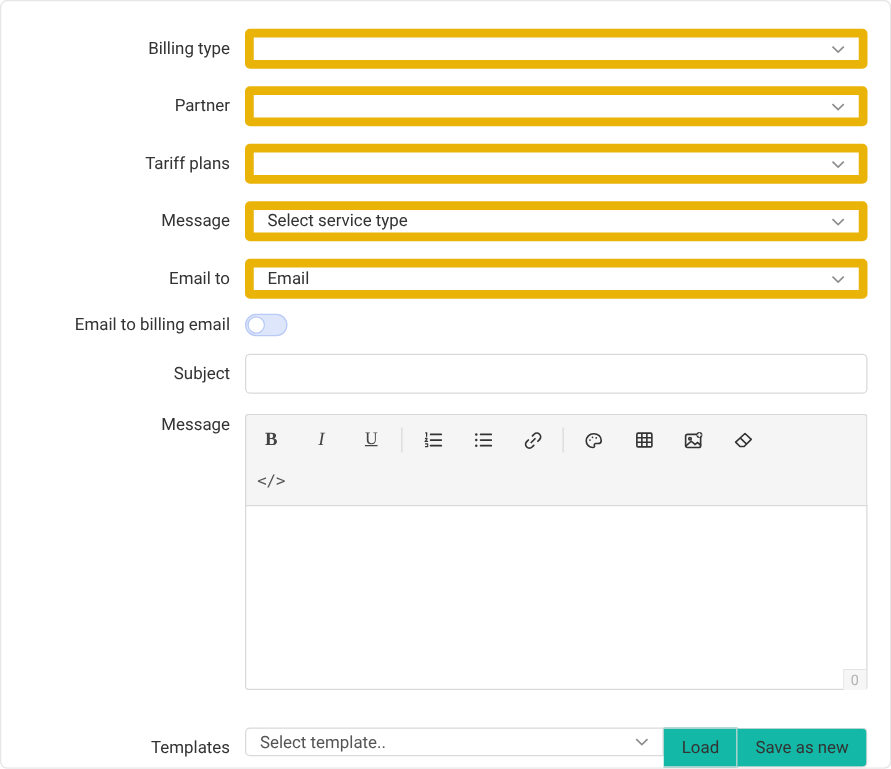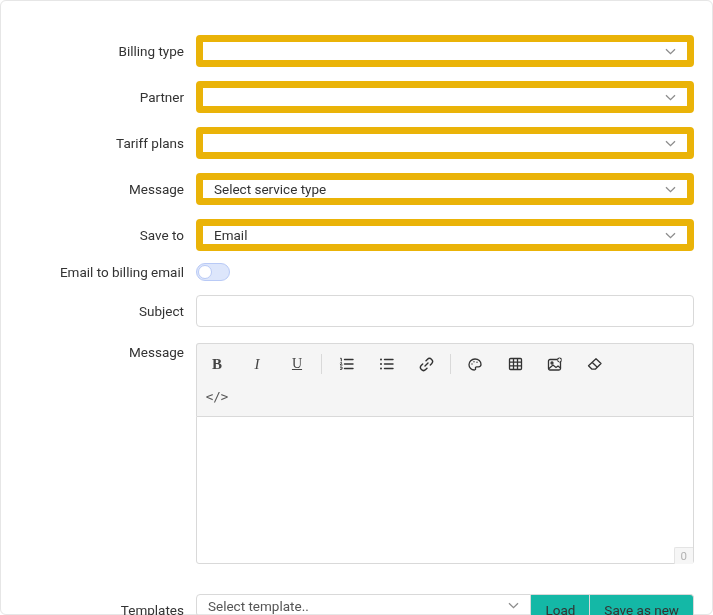--- a/index.html
+++ b/index.html
@@ -1,17 +1,17 @@
 <!DOCTYPE html>
 <html><head>
   <meta charset="utf-8">
   <style>
     *{box-sizing:border-box;margin:0;padding:0;font-family:-apple-system,BlinkMacSystemFont,"Segoe UI",Roboto,Helvetica,Arial,sans-serif}
     body{background:#fff}
-    .card{width:713px;height:615px;border:1px solid #e6e6e6;border-radius:6px;background:#fff;padding:20px 18px 20px 18px;box-shadow:0 0 1px rgba(0,0,0,.05)}
+    .card{width:713px;height:615px;border:1px solid #e6e6e6;border-radius:6px;background:#fff;padding:8px 18px 20px 18px;box-shadow:0 0 1px rgba(0,0,0,.05)}
     .row{display:flex;align-items:center;margin-top:14px}
     .label{width:177px;text-align:right;color:#333;font-size:13.5px;line-height:18px;padding-right:12px}
     .control{flex:1}
     .select{height:32px;width:100%;border:7px solid #eab308;border-radius:4px;display:flex;align-items:center;justify-content:space-between;padding:0 11px;font-size:13.5px;color:#333;background:#fff;cursor:pointer}
     .select.placeholder{color:#333}
     .chev{color:#8c8c8c;font-size:12px;display:inline-flex}
     .chev svg{stroke:#8c8c8c}
     .input{height:32px;width:100%;border:1px solid #d9d9d9;border-radius:4px;padding:0 11px;font-size:13.5px;color:#333;background:#fff;outline:none}
     .row-tight{margin-top:12px}
     
@@ -91,21 +91,21 @@
         <span class="chev">
             <svg width="11" height="7" viewBox="0 0 11 7" fill="none" stroke-width="1.3">
               <path d="M1 1.3 5.5 5.7 10 1.3"></path>
             </svg>
           </span>
       </div>
     </div>
   </div>
 
   <div class="row">
-    <div class="label">Save to</div>
+    <div class="label">Email to</div>
     <div class="control">
       <div class="select">
         <span>Email</span>
         <span class="chev">
             <svg width="11" height="7" viewBox="0 0 11 7" fill="none" stroke-width="1.3">
               <path d="M1 1.3 5.5 5.7 10 1.3"></path>
             </svg>
           </span>
       </div>
     </div>

